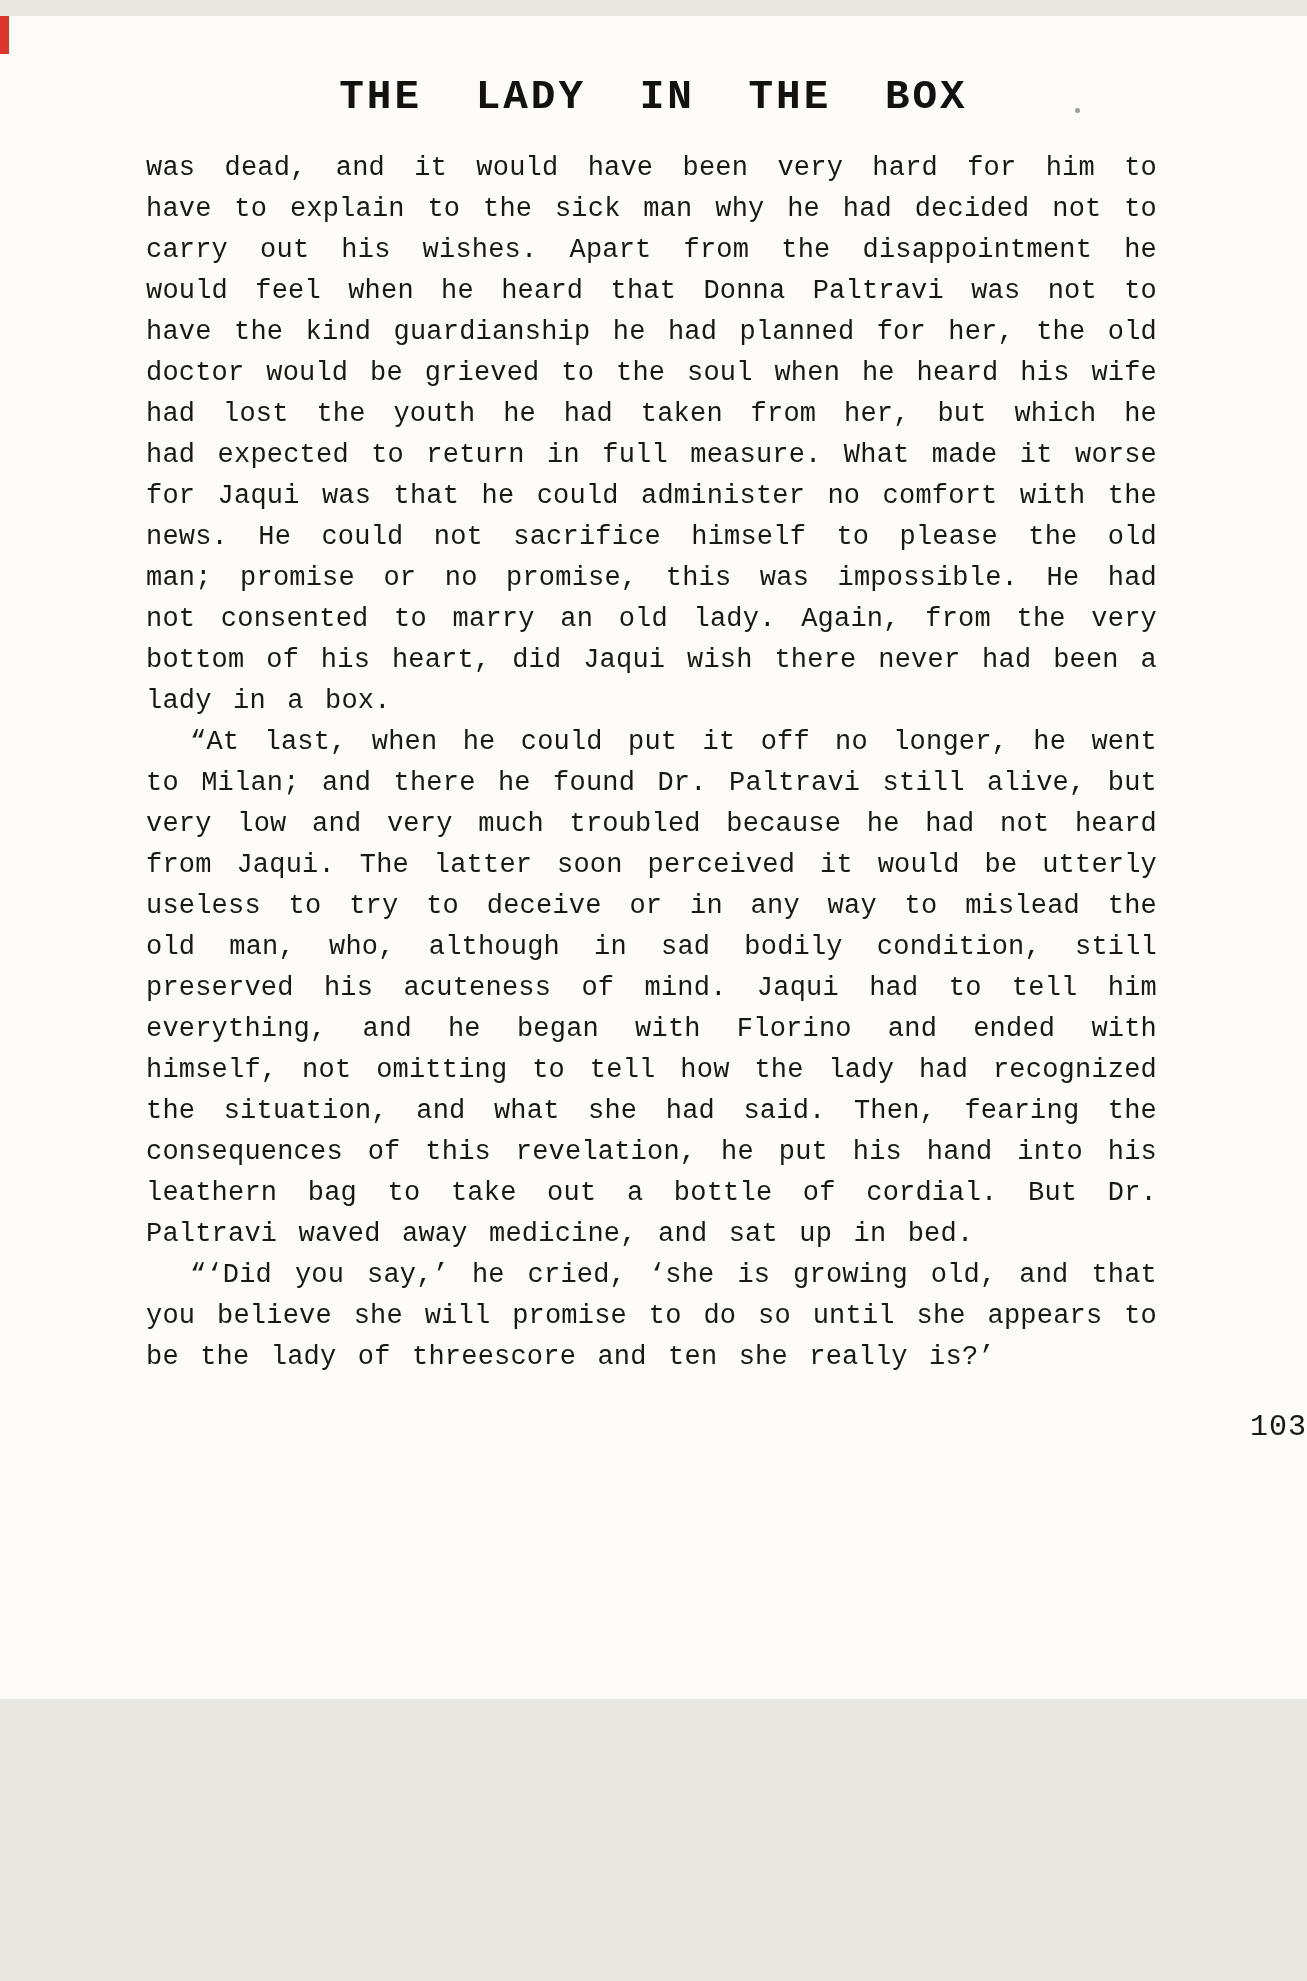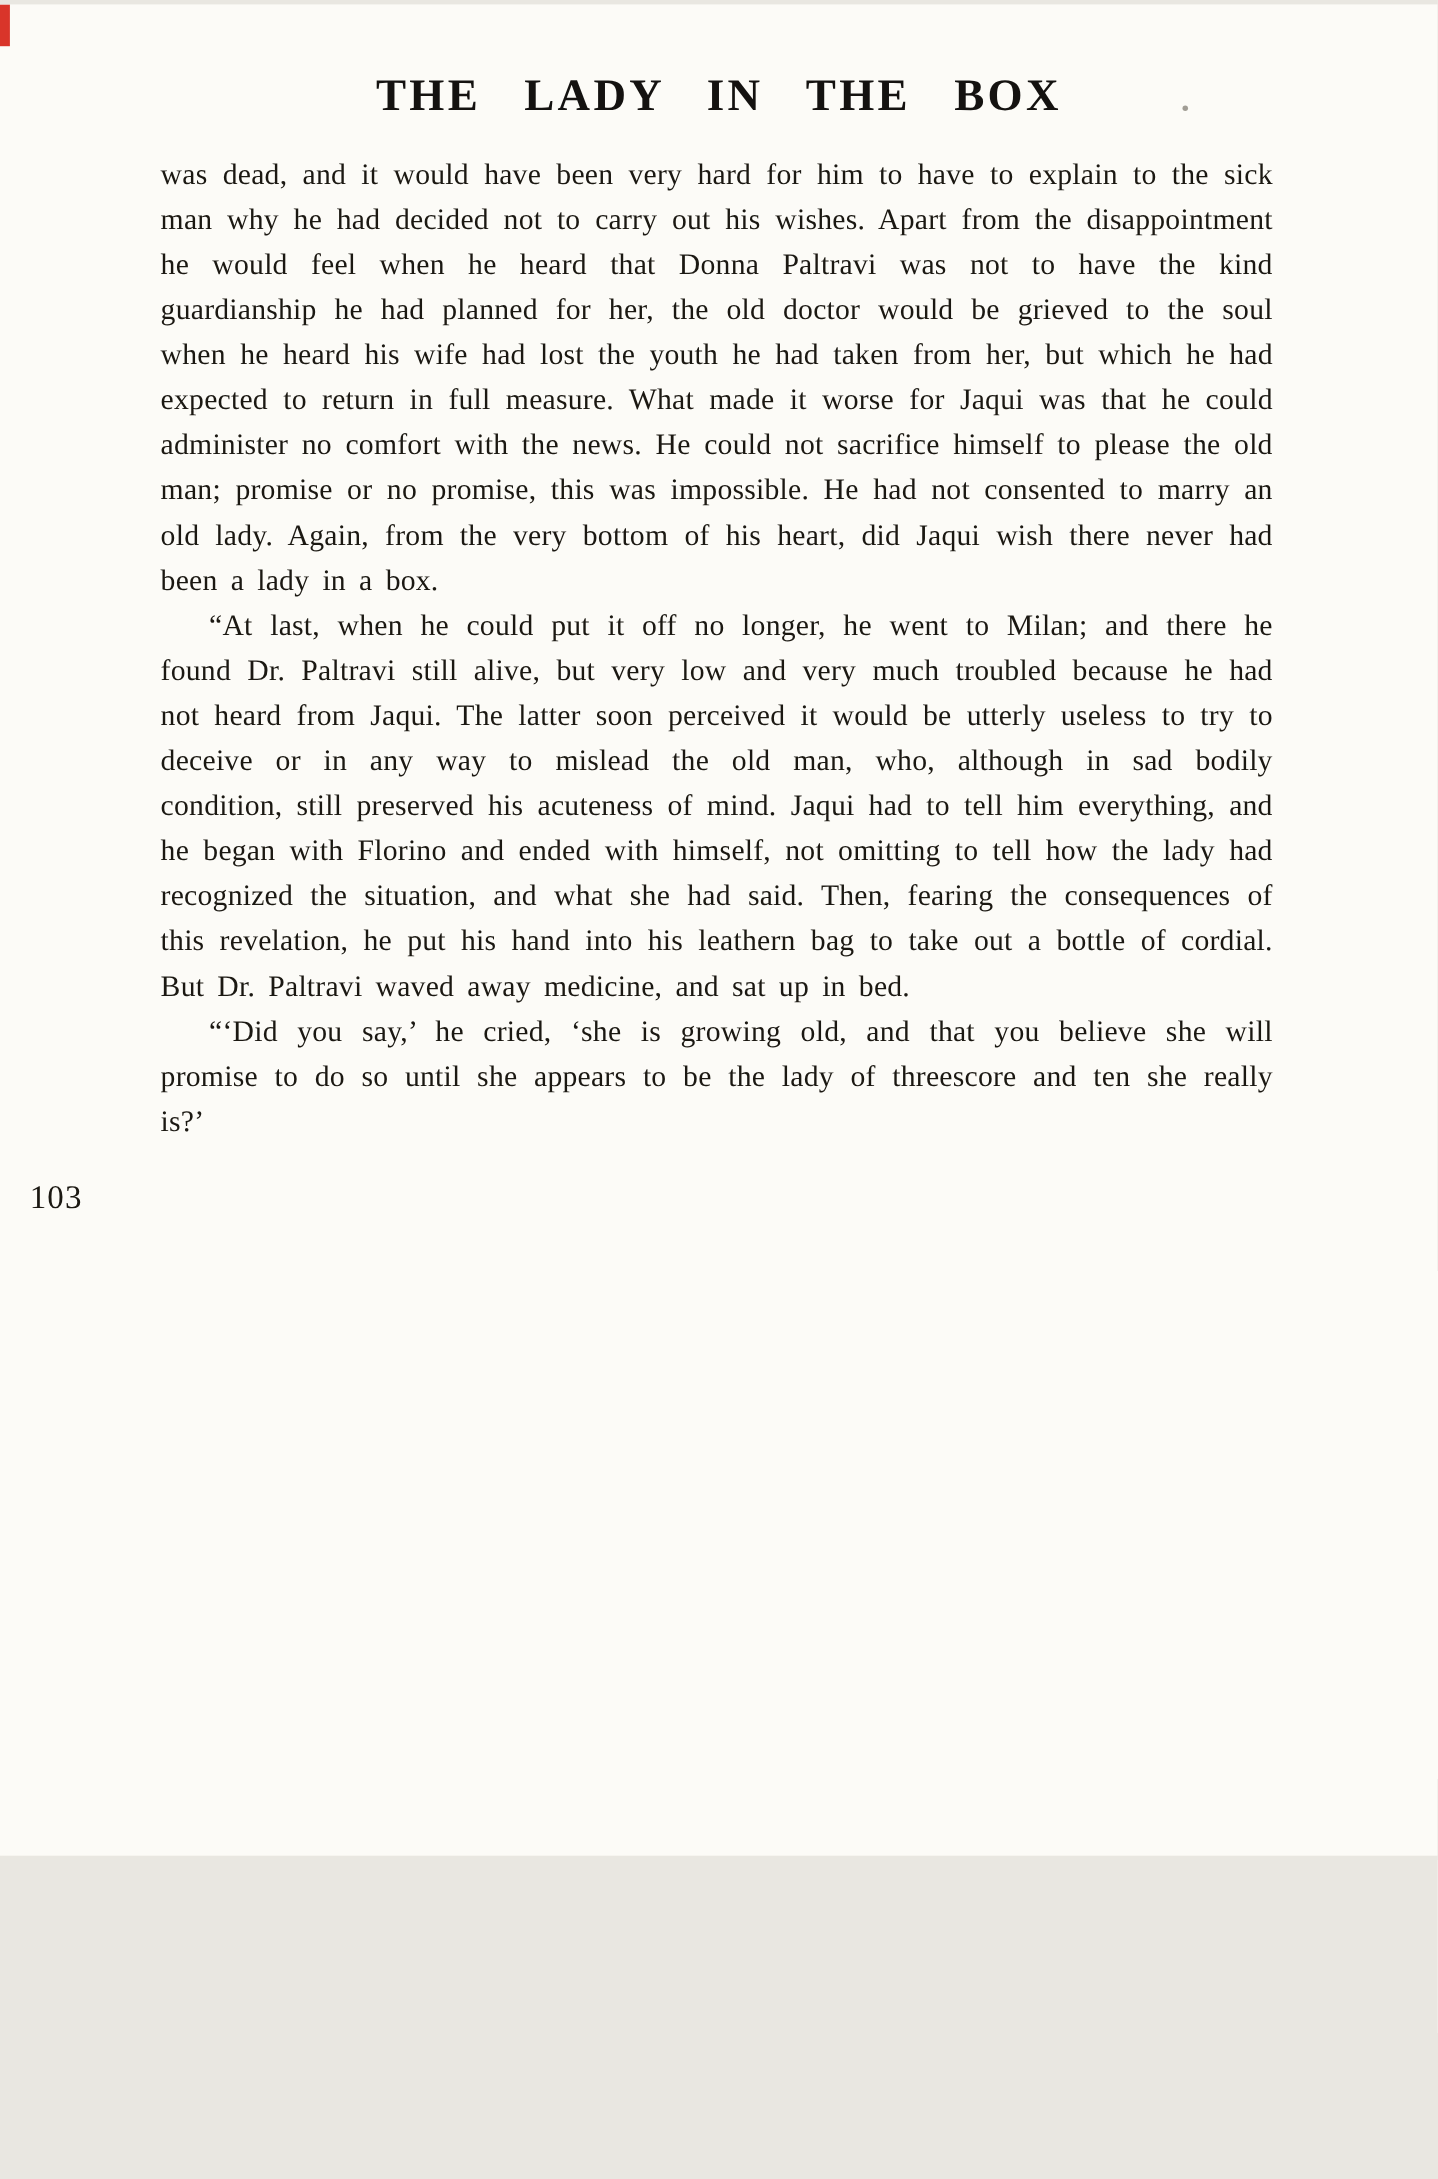--- a/index.html
+++ b/index.html
@@ -10,24 +10,24 @@
   * { box-sizing: border-box; }
   html, body {
     margin: 0;
     padding: 0;
     background: #e9e7e1;
   }
   .page {
     position: relative;
     width: 1307px;
     height: 1683px;
-    margin: 4px auto;
+    margin: 16px auto;
     background: var(--paper);
     color: var(--ink);
-    font-family: Liberation Serif, serif;
+    font-family: Liberation Mono, monospace;
     overflow: hidden;
   }
   .scan-artifact {
     position: absolute;
     left: 0;
     top: 0;
     width: 9px;
     height: 38px;
     background: var(--artifact);
   }
@@ -61,24 +61,23 @@
     letter-spacing: 0.2px;
   }
   .para {
     margin: 0;
   }
   .para.indented {
     text-indent: 44px;
   }
   .page-number {
     margin-top: 32px;
-    text-align: left;
+    text-align: right;
     font-size: 30px;
     letter-spacing: 1px;
-    padding-left: 27px;
   }
 </style>
 </head>
 <body>
 
 <div class="page">
 
   <div class="scan-artifact"></div>
 
   <h1 class="title">THE LADY IN THE BOX</h1>

